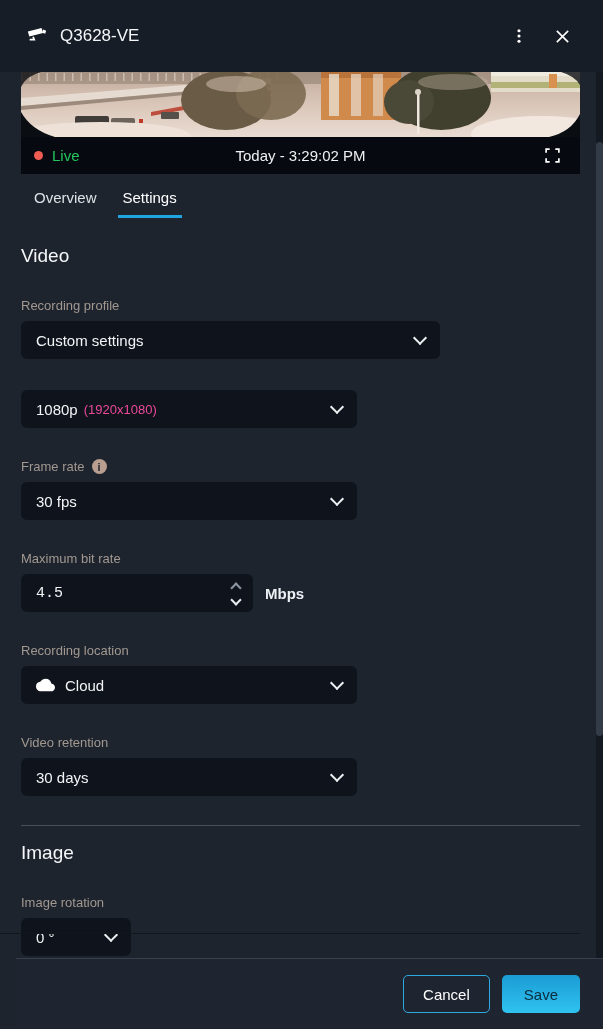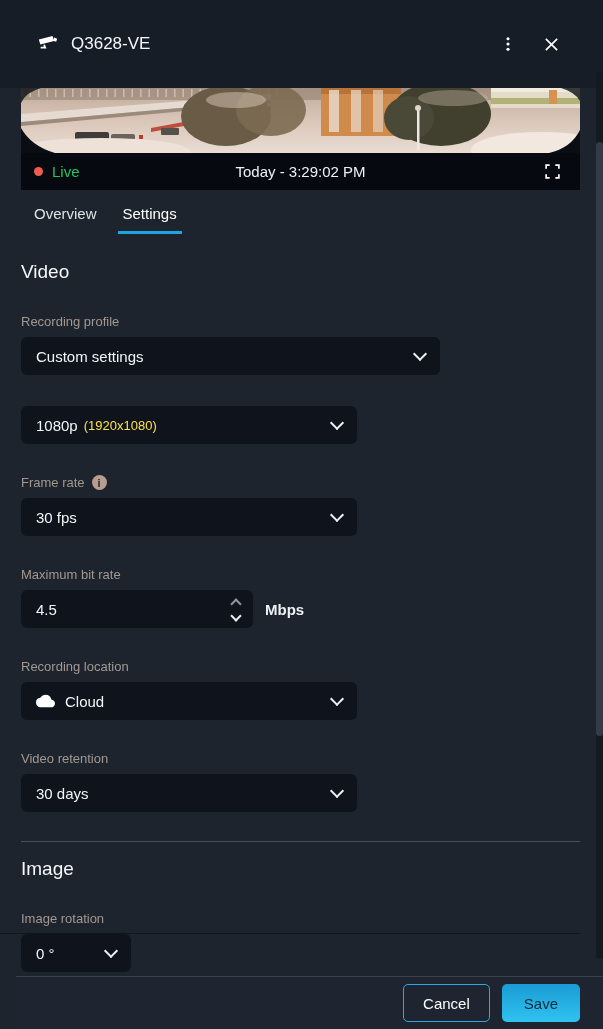--- a/index.html
+++ b/index.html
@@ -2,22 +2,22 @@
 <html><head>
 <meta charset="utf-8">
 <style>
   html,body{margin:0;padding:0}
   body{
     width:603px;height:1029px;position:relative;overflow:hidden;
     background:#1d242e;color:#f2f4f6;
     font-family:"Liberation Sans",sans-serif;
   }
   
-  .header{height:88px;background:#161d27;display:flex;align-items:center;
-    padding:0 37px;box-sizing:border-box}
+  .header{height:72px;background:#161d27;display:flex;align-items:center;
+    padding:0 26px;box-sizing:border-box}
   .cam-icon{display:flex;align-items:center}
   .header-title{font-size:17px;color:#f4f6f8;margin-left:12px;flex:1}
   .icon-btn{background:none;border:none;padding:6px;cursor:pointer;
     display:flex;align-items:center;justify-content:center}
   .icon-btn + .icon-btn{margin-left:14px}
   
   .player{margin:0 23px 0 21px}
   .video{height:65px;position:relative;overflow:hidden;background:#c9b6a8}
   .video svg{display:block;width:100%;height:100%}
   .livebar{height:37px;background:#06090f;display:flex;align-items:center;
@@ -33,47 +33,47 @@
   .tab.active{color:#ffffff;border-bottom-color:#1fa6e0}
   
   .content{padding:0 23px 0 21px}
   .section-title{font-size:19px;font-weight:400;color:#f5f7f9;margin-top:27px}
   .field{margin-top:31px}
   .field-label{font-size:13px;color:#a29890;display:flex;align-items:center;gap:7px}
   .select{margin-top:8px;height:38px;background:#0f141c;border-radius:6px;
     display:flex;align-items:center;padding:0 15px;box-sizing:border-box;
     font-size:15px;color:#f2f4f6;cursor:pointer}
   .w-wide{width:419px}.w-std{width:336px}.w-sm{width:110px}
-  .select .detail{font-size:13px;color:#fde047;margin-left:6px}
+  .select .detail{font-size:13px;color:#ec4899;margin-left:6px}
   .chevron{width:8px;height:8px;border-right:2px solid #edf0f3;border-bottom:2px solid #edf0f3;
     transform:rotate(45deg);margin-top:-4px;flex:none}
   .select .chevron{margin-left:auto}
   .info-badge{width:15px;height:15px;border-radius:50%;background:#b99d8e;color:#1d242e;
     font-size:11px;font-weight:bold;display:inline-flex;align-items:center;justify-content:center;
     font-style:normal;cursor:pointer}
   .cloud{margin-right:10px;display:flex;align-items:center}
   
   .bitrate-row{display:flex;align-items:center;margin-top:8px}
   .num-wrap{position:relative;width:232px}
   .num-wrap input{width:100%;height:38px;background:#0f141c;border:none;border-radius:6px;
     color:#f2f4f6;font-size:15px;padding:0 44px 0 15px;box-sizing:border-box;
-    font-family:Liberation Sans, sans-serif;outline:none}
+    font-family:Liberation Mono, monospace;outline:none}
   .spinner{position:absolute;right:13px;top:0;height:100%;display:flex;flex-direction:column;
     justify-content:center;gap:8px}
   .spin{width:8px;height:8px;border:none;background:none;padding:0;cursor:pointer;position:relative}
   .spin::after{content:"";position:absolute;left:0;top:0;width:6px;height:6px;
     border-right:2px solid;border-bottom:2px solid;display:block}
   .spin.up::after{border-color:#8d97a3;transform:rotate(-135deg);top:3px}
   .spin.down::after{border-color:#e9edf0;transform:rotate(45deg);top:-1px}
   .unit{margin-left:12px;font-size:15px;font-weight:bold;color:#eef1f4}
   .divider{border:none;border-top:1px solid #4a4e55;margin:29px 0 0 0}
   .image-title{margin-top:16px}
   
   .content-end-line{position:absolute;left:0;top:933px;width:580px;border-top:1px solid #11151c}
-  .footer{position:absolute;left:16px;right:0;bottom:0;height:53px;background:#1f2530;
+  .footer{position:absolute;left:16px;right:0;bottom:0;height:71px;background:#1f2530;
     border-top:1px solid #3a414c;display:flex;align-items:center;justify-content:flex-end;
     gap:12px;padding:0 23px;box-sizing:border-box}
   .btn{height:38px;border-radius:5px;font-size:15px;font-family:"Liberation Sans",sans-serif;cursor:pointer}
   .btn-cancel{padding:0 19px;background:transparent;border:1px solid #2da9e2;color:#ffffff}
   .btn-save{padding:0 22px;background:linear-gradient(180deg,#1b9bd4 0%,#2fc3f0 100%);
     border:none;color:#0c2b3d}
   
   .scroll-track{position:absolute;top:72px;right:0;width:7px;height:886px;background:#141922}
   .scroll-thumb{position:absolute;top:142px;right:0;width:7px;height:594px;background:#323b47;border-radius:4px;cursor:pointer}
 </style>

